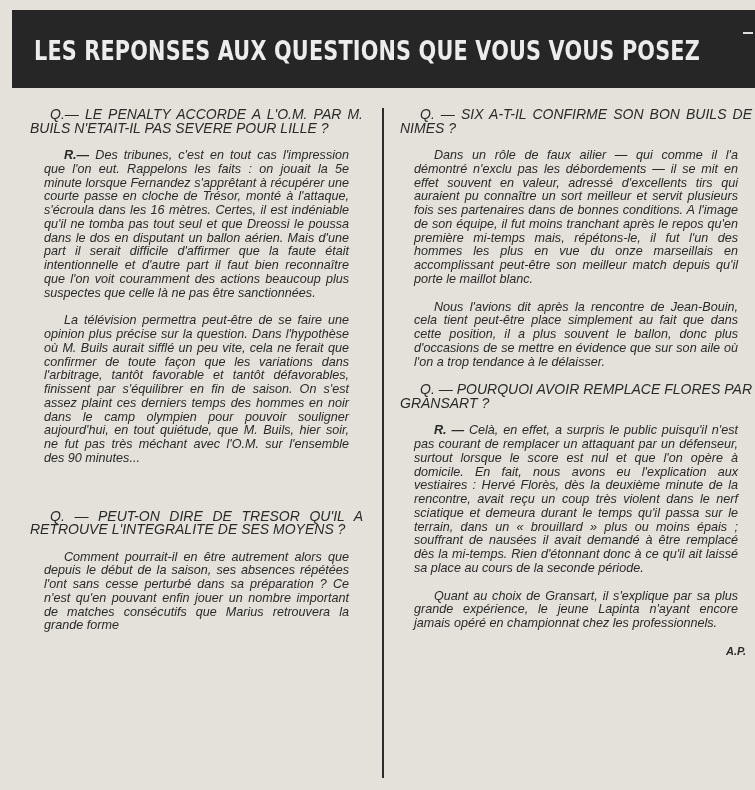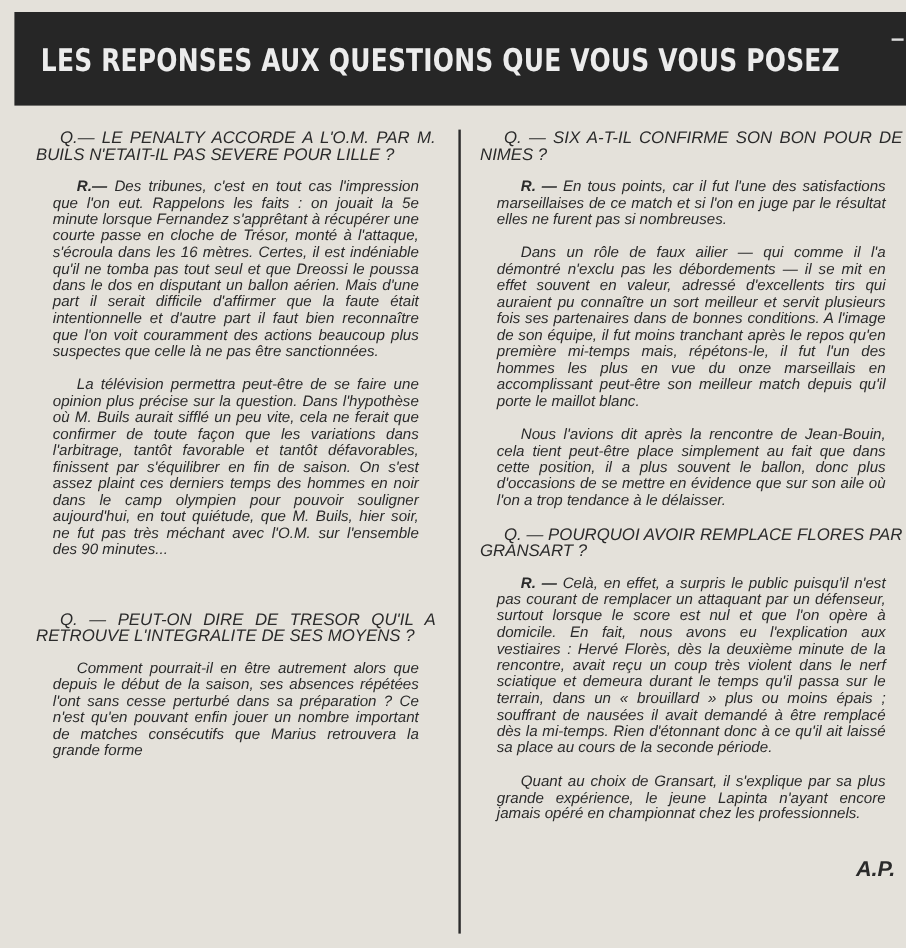--- a/index.html
+++ b/index.html
@@ -40,21 +40,21 @@
     .q {
       font-weight: normal; font-size: 14px; line-height: 13.5px;
       text-align: justify; margin: 0;
     }
     .q .lead { padding-left: 20px; }
     p { margin: 14px; text-indent: 20px; }
     .r-label { font-weight: bold; }
     .gap { height: 30px; }
     .sig {
       text-align: right; font-weight: bold; font-style: italic;
-      font-size: 18px; margin-top: 32px; padding-right: 6px;
+      font-size: 11px; margin-top: 14px; padding-right: 6px;
     }
   </style>
 </head>
 <body>
 
 <div class="banner">
   <div class="banner-title">LES REPONSES AUX QUESTIONS QUE VOUS VOUS POSEZ</div>
   <div class="banner-dash"></div>
 </div>
 
@@ -75,23 +75,22 @@
     </div>
     <p>Comment pourrait-il en être autrement alors que depuis le début de la saison, ses absences répétées l'ont sans cesse perturbé dans sa préparation ? Ce n'est qu'en pouvant enfin jouer un nombre important de matches consécutifs que Marius retrouvera la grande forme</p>
   </div>
 </div>
 
 <div class="divider"></div>
 
 <div class="col col-right">
   <div>
     <div class="q">
-      <span class="lead">Q. — SIX A-T-IL CONFIRME SON BON POUR DE NIMES ?</span>
+      <span class="lead">Q. — SIX A-T-IL CONFIRME SON BON BUILS DE NIMES ?</span>
     </div>
-    <p><span class="r-label">R. —</span> <span>En tous points, car il fut l'une des satisfactions marseillaises de ce match et si l'on en juge par le résultat elles ne furent pas si nombreuses.</span></p>
     <p>Dans un rôle de faux ailier — qui comme il l'a démontré n'exclu pas les débordements — il se mit en effet souvent en valeur, adressé d'excellents tirs qui auraient pu connaître un sort meilleur et servit plusieurs fois ses partenaires dans de bonnes conditions. A l'image de son équipe, il fut moins tranchant après le repos qu'en première mi-temps mais, répétons-le, il fut l'un des hommes les plus en vue du onze marseillais en accomplissant peut-être son meilleur match depuis qu'il porte le maillot blanc.</p>
     <p>Nous l'avions dit après la rencontre de Jean-Bouin, cela tient peut-être place simplement au fait que dans cette position, il a plus souvent le ballon, donc plus d'occasions de se mettre en évidence que sur son aile où l'on a trop tendance à le délaisser.</p>
   </div>
 
   <div>
     <div class="q">
       <span class="lead">Q. — POURQUOI AVOIR REMPLACE FLORES PAR GRANSART ?</span>
     </div>
     <p><span class="r-label">R. —</span> <span>Celà, en effet, a surpris le public puisqu'il n'est pas courant de remplacer un attaquant par un défenseur, surtout lorsque le score est nul et que l'on opère à domicile. En fait, nous avons eu l'explication aux vestiaires : Hervé Florès, dès la deuxième minute de la rencontre, avait reçu un coup très violent dans le nerf sciatique et demeura durant le temps qu'il passa sur le terrain, dans un « brouillard » plus ou moins épais ; souffrant de nausées il avait demandé à être remplacé dès la mi-temps. Rien d'étonnant donc à ce qu'il ait laissé sa place au cours de la seconde période.</span></p>
     <p>Quant au choix de Gransart, il s'explique par sa plus grande expérience, le jeune Lapinta n'ayant encore jamais opéré en championnat chez les professionnels.</p>

